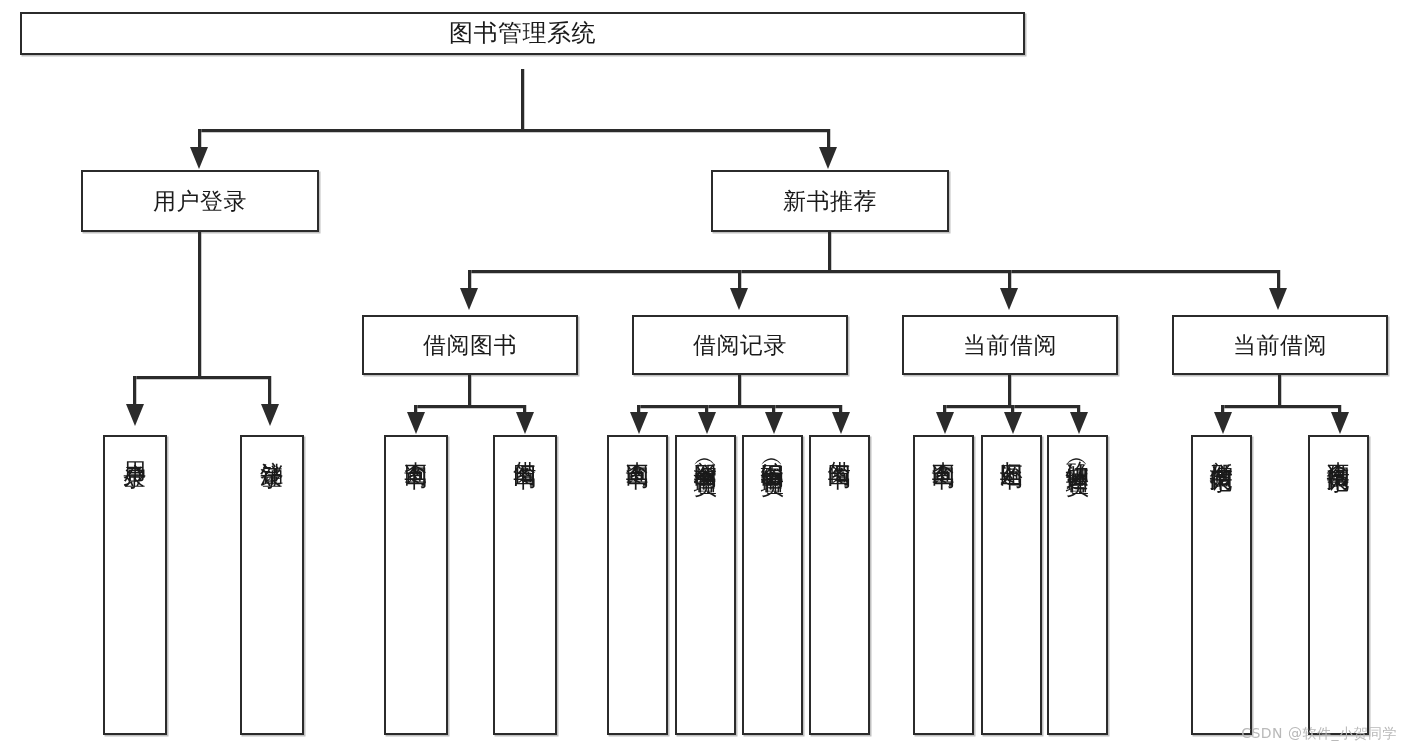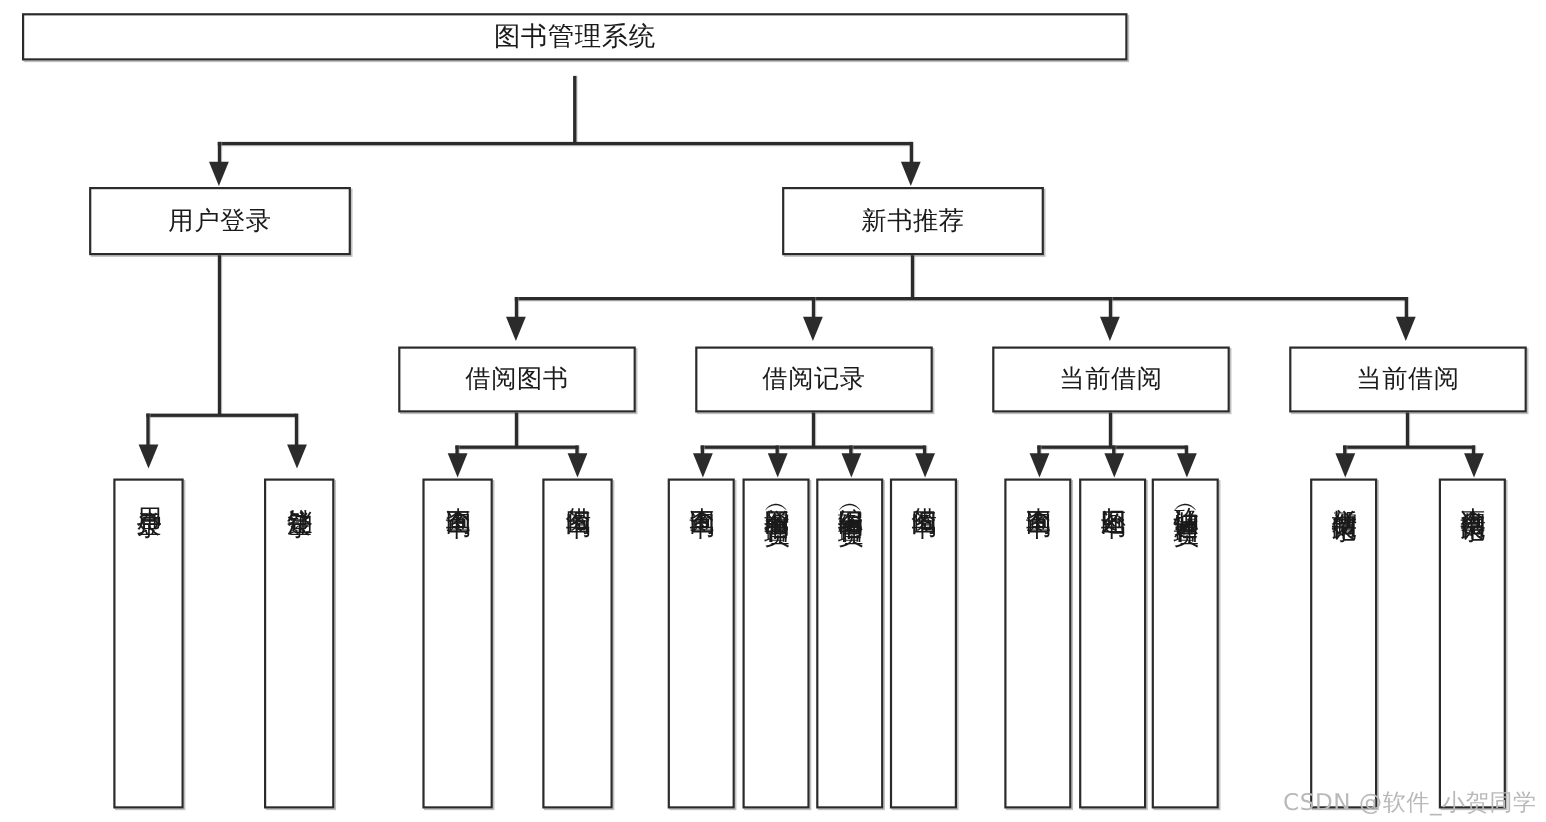--- a/index.html
+++ b/index.html
@@ -81,21 +81,21 @@
     height: 0;
     border-left: 9px solid transparent;
     border-right: 9px solid transparent;
     border-top: 22px solid #2b2b2b;
   }
   
   #watermark {
     position: absolute;
     right: 8px;
     bottom: 4px;
-    font-size: 21px;
+    font-size: 14px;
     color: #b9b9b9;
     letter-spacing: 0.5px;
     user-select: none;
     white-space: nowrap;
   }
 </style>
 </head>
 <body>
 
 <div id="canvas">

